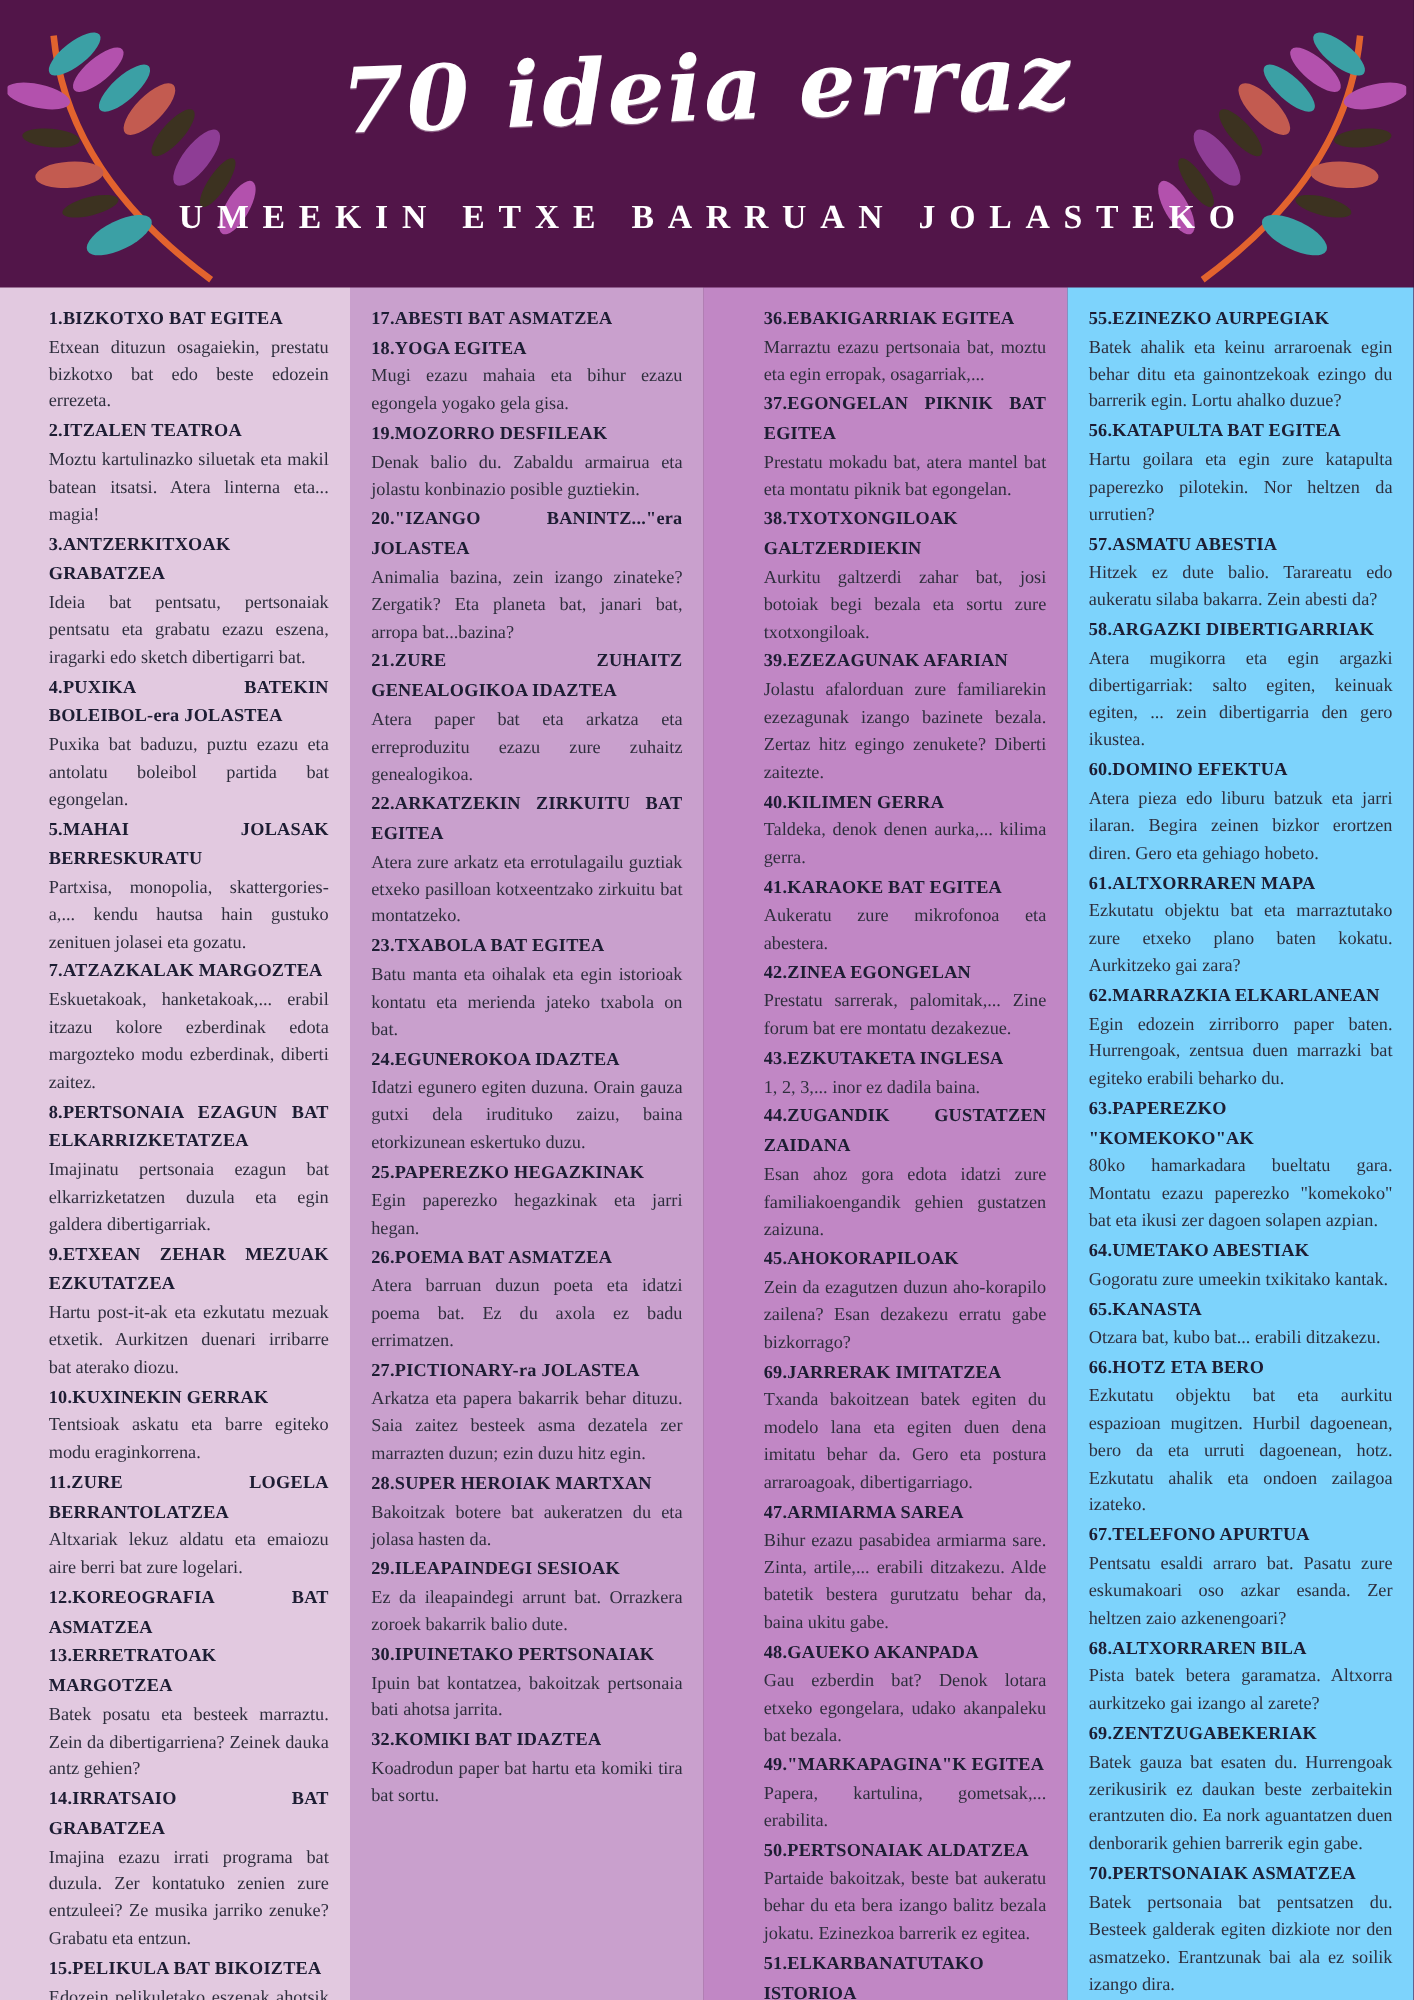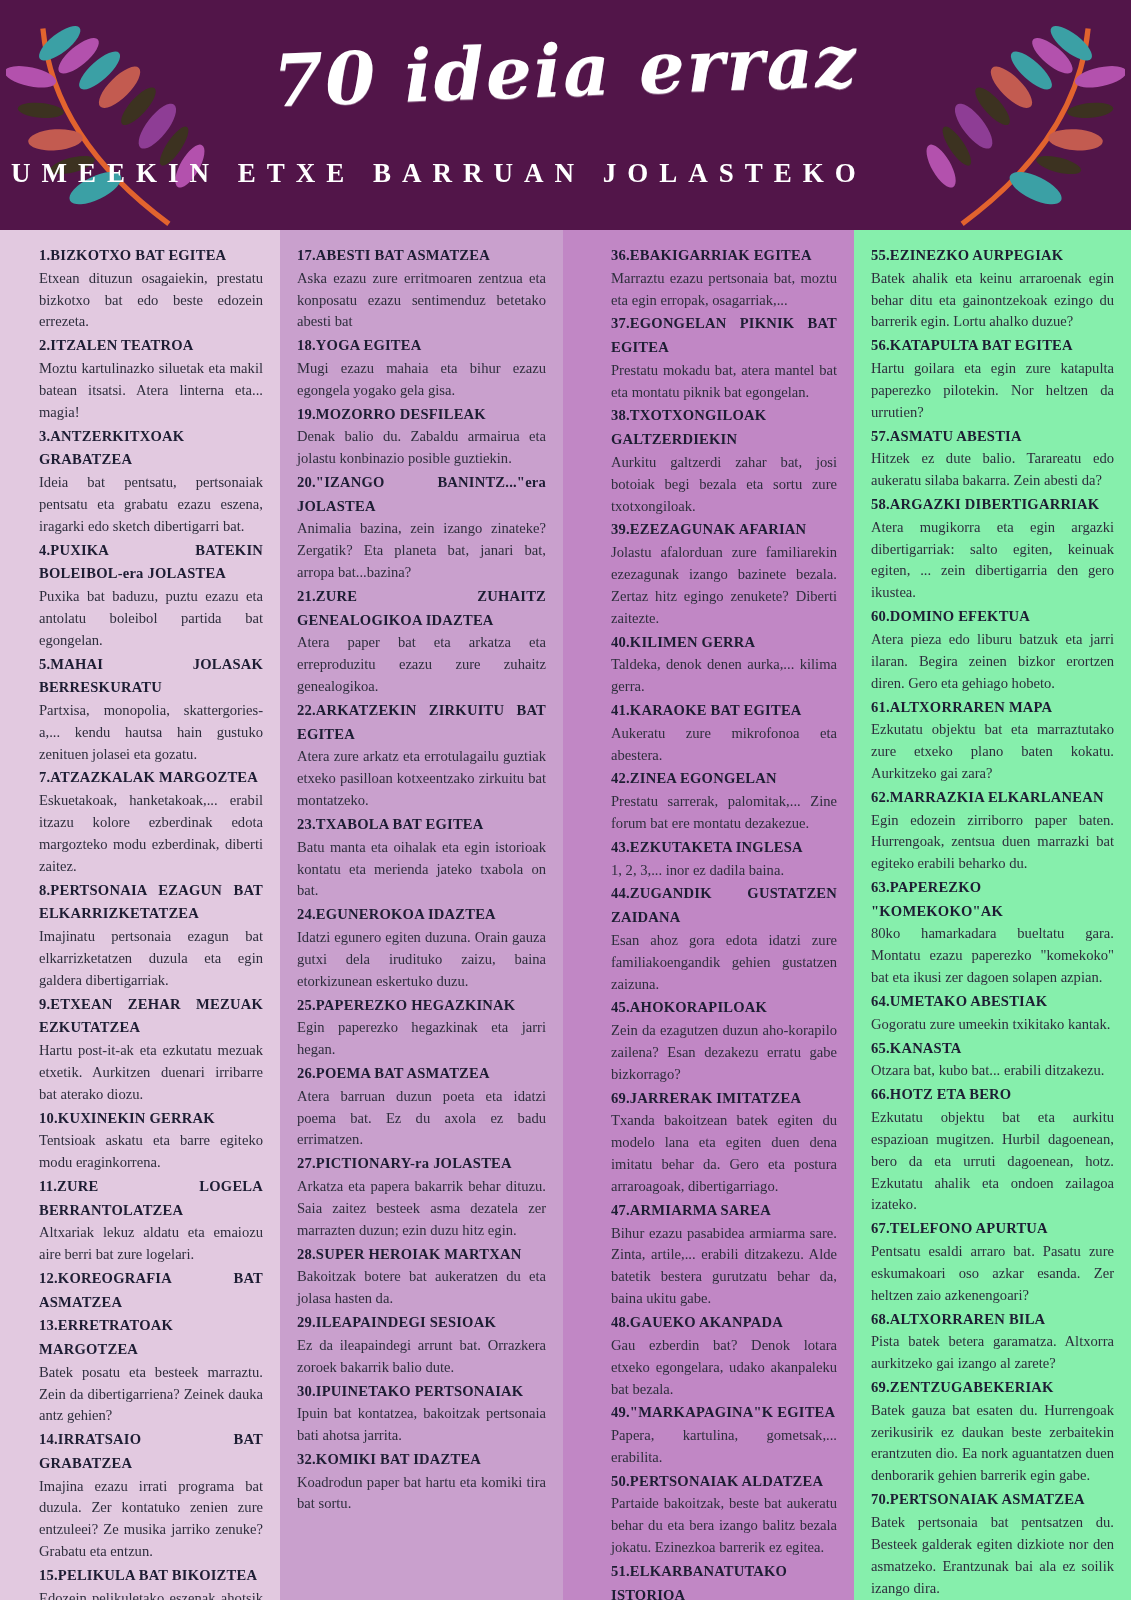--- a/index.html
+++ b/index.html
@@ -15,21 +15,21 @@
   .branch{position:absolute;top:18px;width:225px;height:210px;pointer-events:none;}
   .branch.left{left:6px;}
   .branch.right{right:6px;transform:scaleX(-1);}
   .title-script{
     position:absolute;left:0;right:0;top:28px;text-align:center;
     font-family:"DejaVu Serif",serif;font-style:italic;font-weight:700;
     font-size:72px;color:#ffffff;letter-spacing:2px;transform:rotate(-2deg);
     text-shadow:0 1px 0 rgba(255,255,255,.35);
   }
   .subtitle{
-    position:absolute;left:0;right:0;top:158px;
+    position:absolute;left:0;right:0;top:158px;text-align:center;
     font-family:"Liberation Serif",serif;font-weight:600;
     font-size:27px;color:#ffffff;letter-spacing:11px;text-indent:11px;
   }
   
   .cols{
     position:absolute;top:230px;left:0;right:0;bottom:0;
     display:grid;grid-template-columns:280px 283px 291px 277px;
   }
   .col{
     position:relative;padding:14px 17px 0 17px;overflow:hidden;
@@ -146,21 +146,20 @@
 
     <div class="item">
       <div class="item-title">15.PELIKULA BAT BIKOIZTEA</div>
       <p class="item-desc">Edozein pelikuletako eszenak ahotsik gabe hartu eta jarri ahotsa. Elkarrizketa gero eta absurdoagoa izan, dibertigarriago.</p>
     </div>
 
   </div>
     <div class="col" style="background: rgb(201, 160, 205);">
     <div class="item">
       <div class="item-title">17.ABESTI BAT ASMATZEA</div>
-      <p class="item-desc">Aska ezazu zure erritmoaren zentzua eta konposatu ezazu sentimenduz betetako abesti bat</p>
     </div>
 
     <div class="item">
       <div class="item-title">18.YOGA EGITEA</div>
       <p class="item-desc">Mugi ezazu mahaia eta bihur ezazu egongela yogako gela gisa.</p>
     </div>
 
     <div class="item">
       <div class="item-title">19.MOZORRO DESFILEAK</div>
       <p class="item-desc">Denak balio du. Zabaldu armairua eta jolastu konbinazio posible guztiekin.</p>
@@ -308,21 +307,21 @@
       <div class="item-title">51.ELKARBANATUTAKO ISTORIOA</div>
       <p class="item-desc">Bat hasten da, eta narratzailearen papera pasatuz doa.</p>
     </div>
 
     <div class="item">
       <div class="item-title">52.OINAREKIN MARRAZKIAK EGITEA</div>
       <p class="item-desc">Gai al zara oinekin zure izena idatzi edota aurpegi bat marrazteko? Agian harrituko zara edota barre algaraz lehertuko zara; ea zer ateratzen den.</p>
     </div>
 
   </div>
-    <div class="col" style="background: #86efac;">
+    <div class="col" style="background: #7dd3fc;">
     <div class="item">
       <div class="item-title">55.EZINEZKO AURPEGIAK</div>
       <p class="item-desc">Batek ahalik eta keinu arraroenak egin behar ditu eta gainontzekoak ezingo du barrerik egin. Lortu ahalko duzue?</p>
     </div>
 
     <div class="item">
       <div class="item-title">56.KATAPULTA BAT EGITEA</div>
       <p class="item-desc">Hartu goilara eta egin zure katapulta paperezko pilotekin. Nor heltzen da urrutien?</p>
     </div>
 

